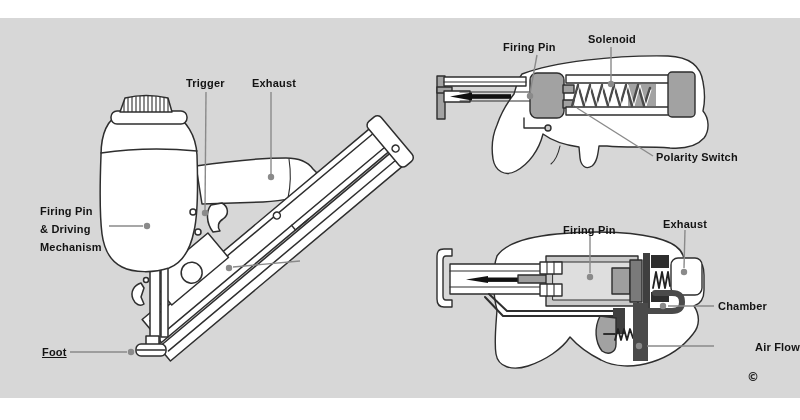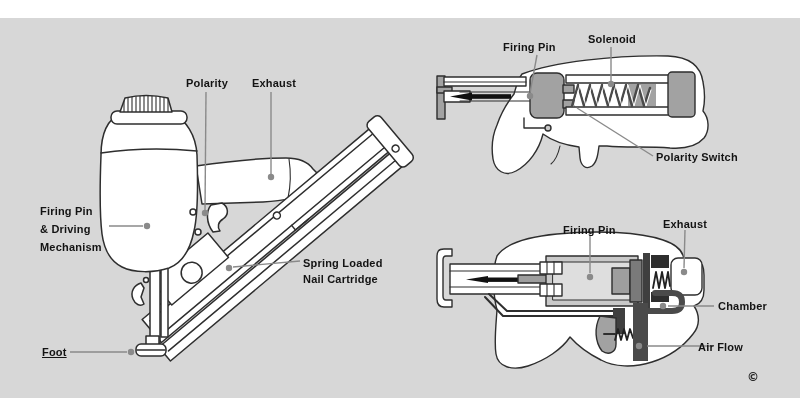--- a/index.html
+++ b/index.html
@@ -188,39 +188,35 @@
       <circle cx="131" cy="352" r="3.2"></circle>
       <circle cx="530" cy="96" r="3.2"></circle>
       <circle cx="611" cy="84" r="3.2"></circle>
       <circle cx="590" cy="277" r="3.2"></circle>
       <circle cx="684" cy="272" r="3.2"></circle>
       <circle cx="663" cy="306" r="3.2"></circle>
       <circle cx="639" cy="346" r="3.2"></circle>
     </g>
   </svg>
 
-  <div class="label" style="left:186px;top:77px;">Polarity</div>
+  <div class="label" style="left:186px;top:77px;">Trigger</div>
   <div class="label" style="left:252px;top:77px;">Exhaust</div>
 
   <div class="label ml" style="left:40px;top:202px;">
     <div>Firing Pin</div>
     <div>&amp; Driving</div>
     <div>Mechanism</div>
   </div>
 
-  <div class="label ml2" style="left:303px;top:255px;">
-    <div>Spring Loaded</div>
-    <div>Nail Cartridge</div>
-  </div>
 
   <div class="label" style="left:42px;top:346px;text-decoration:underline;">Foot</div>
 
   <div class="label" style="left:503px;top:41px;">Firing Pin</div>
   <div class="label" style="left:588px;top:33px;">Solenoid</div>
   <div class="label" style="left:656px;top:151px;">Polarity Switch</div>
 
   <div class="label" style="left:563px;top:224px;">Firing Pin</div>
   <div class="label" style="left:663px;top:218px;">Exhaust</div>
   <div class="label" style="left:718px;top:300px;">Chamber</div>
-  <div class="label" style="left:698px;top:341px;">Air Flow</div>
+  <div class="label" style="left:755px;top:341px;">Air Flow</div>
 
   <div class="copyright" style="left:747px;top:371px;">©</div>
 </div>
 
 </body></html>

